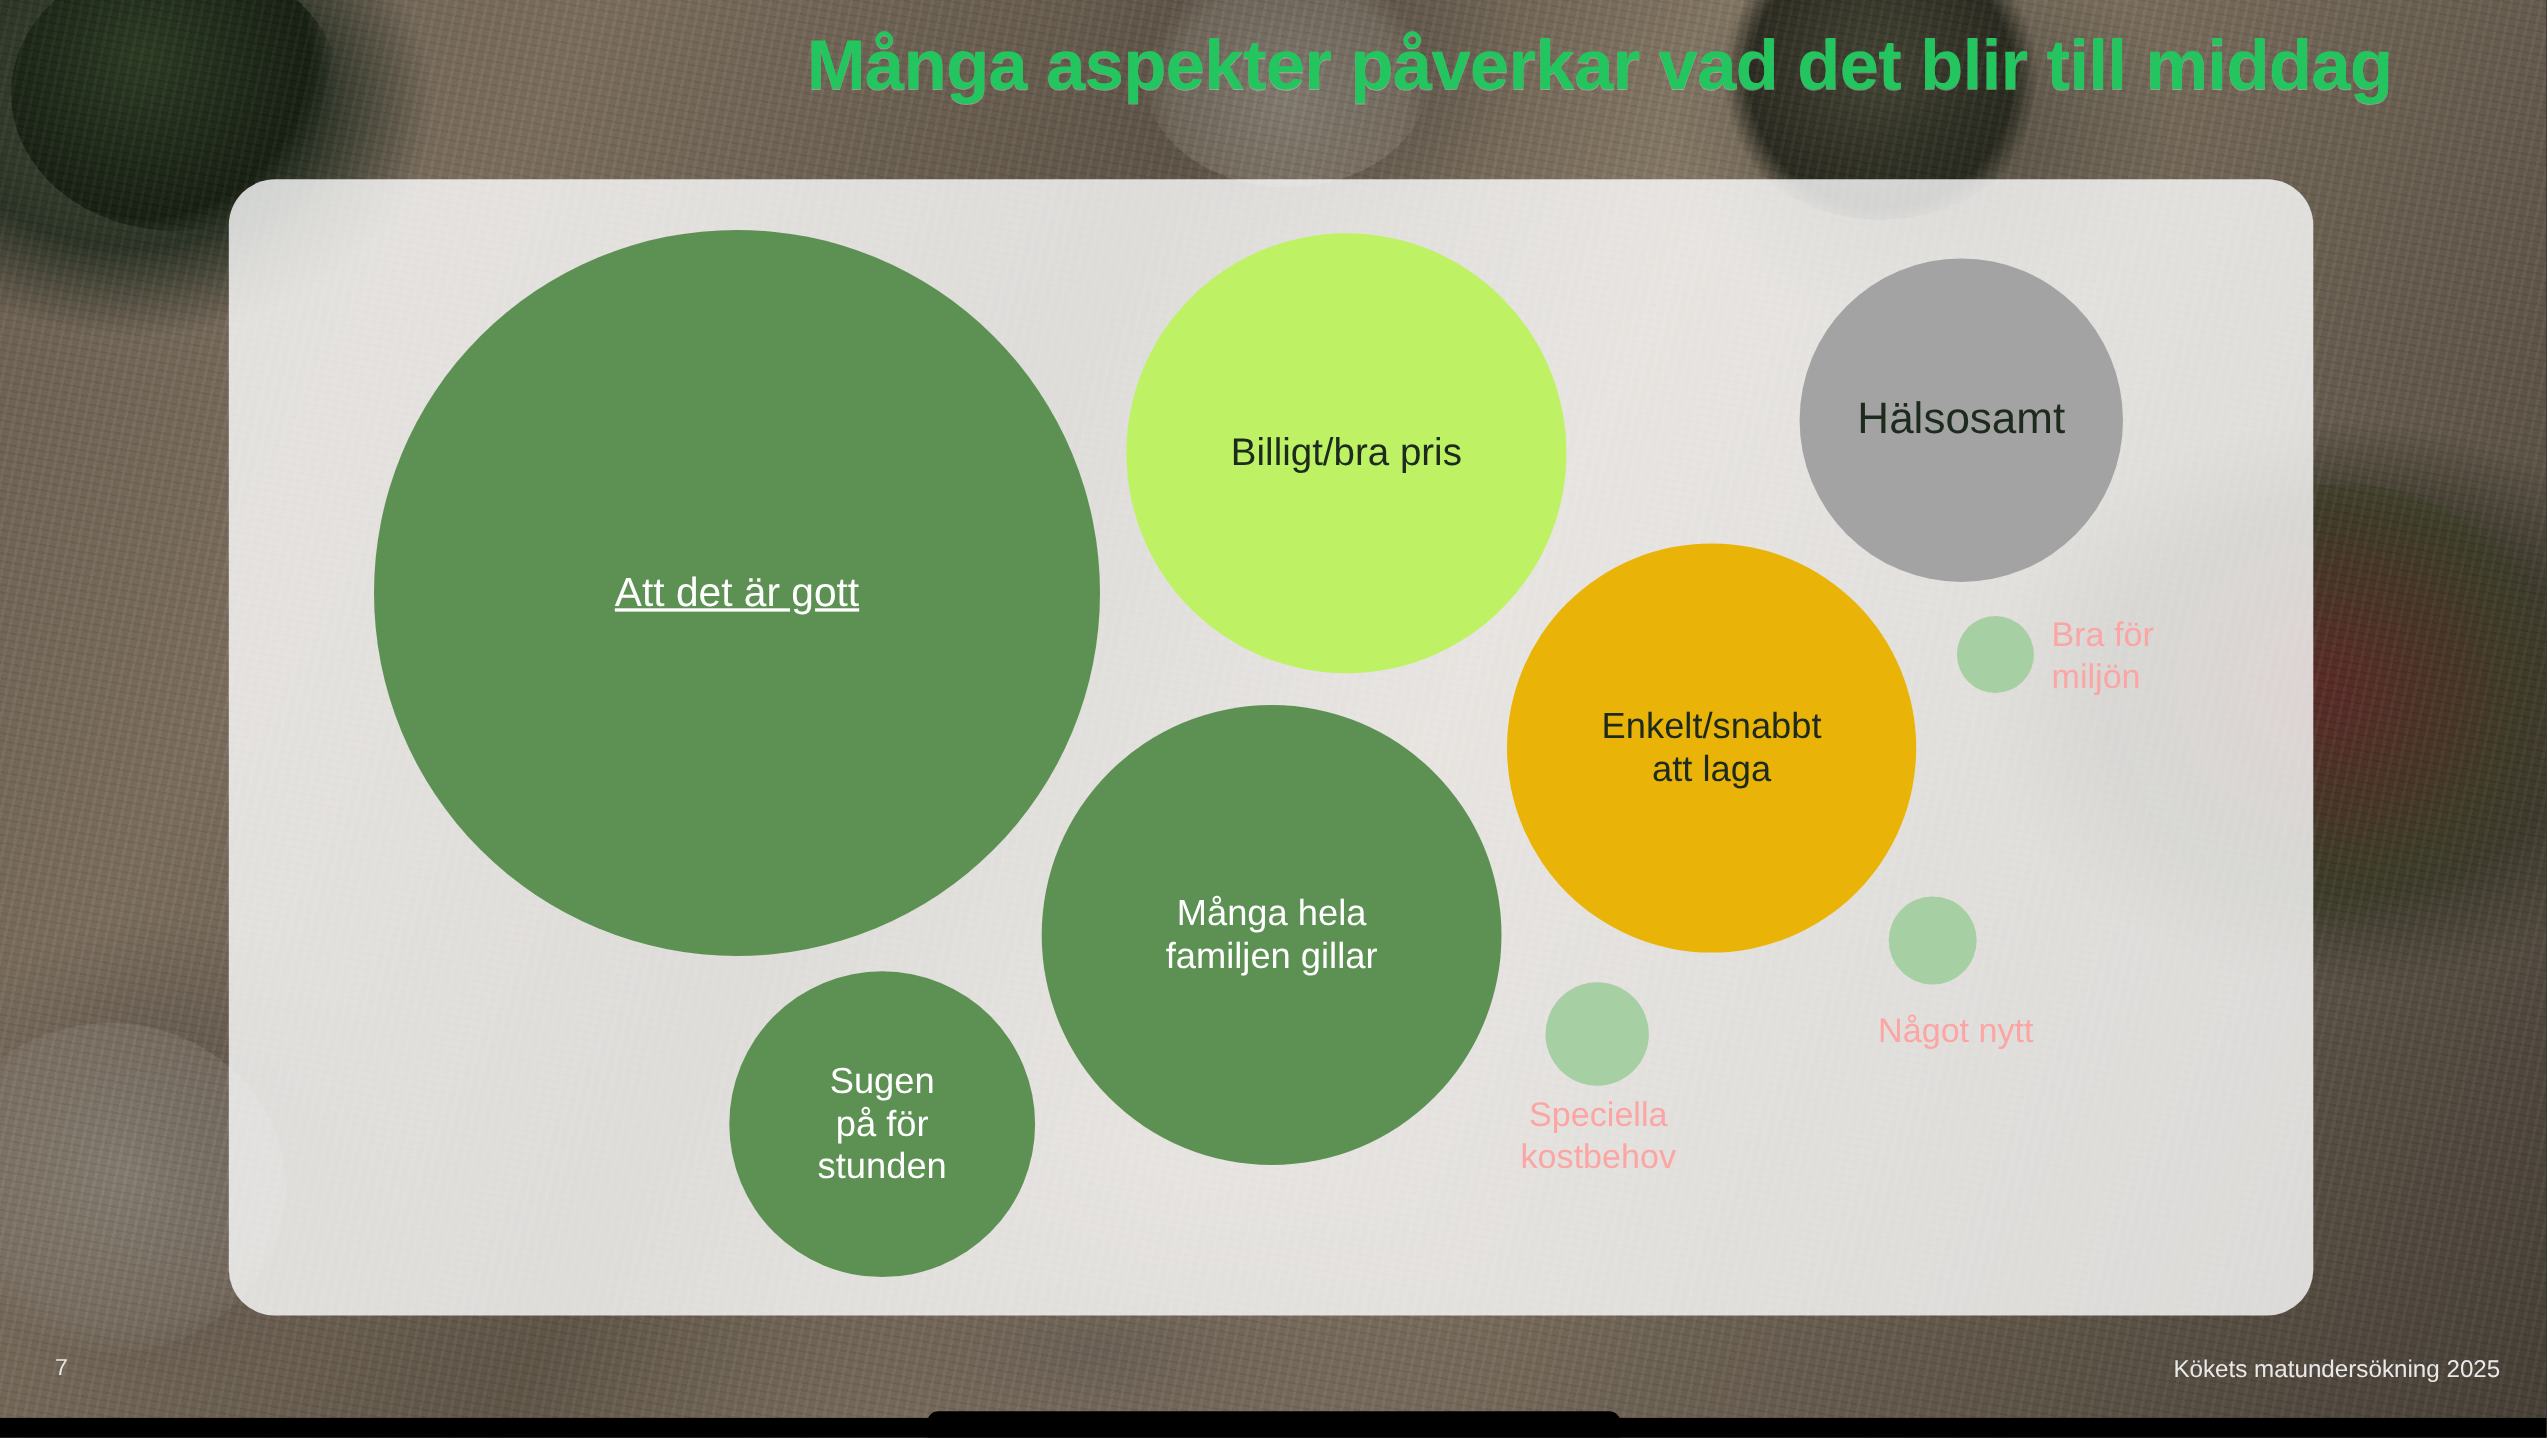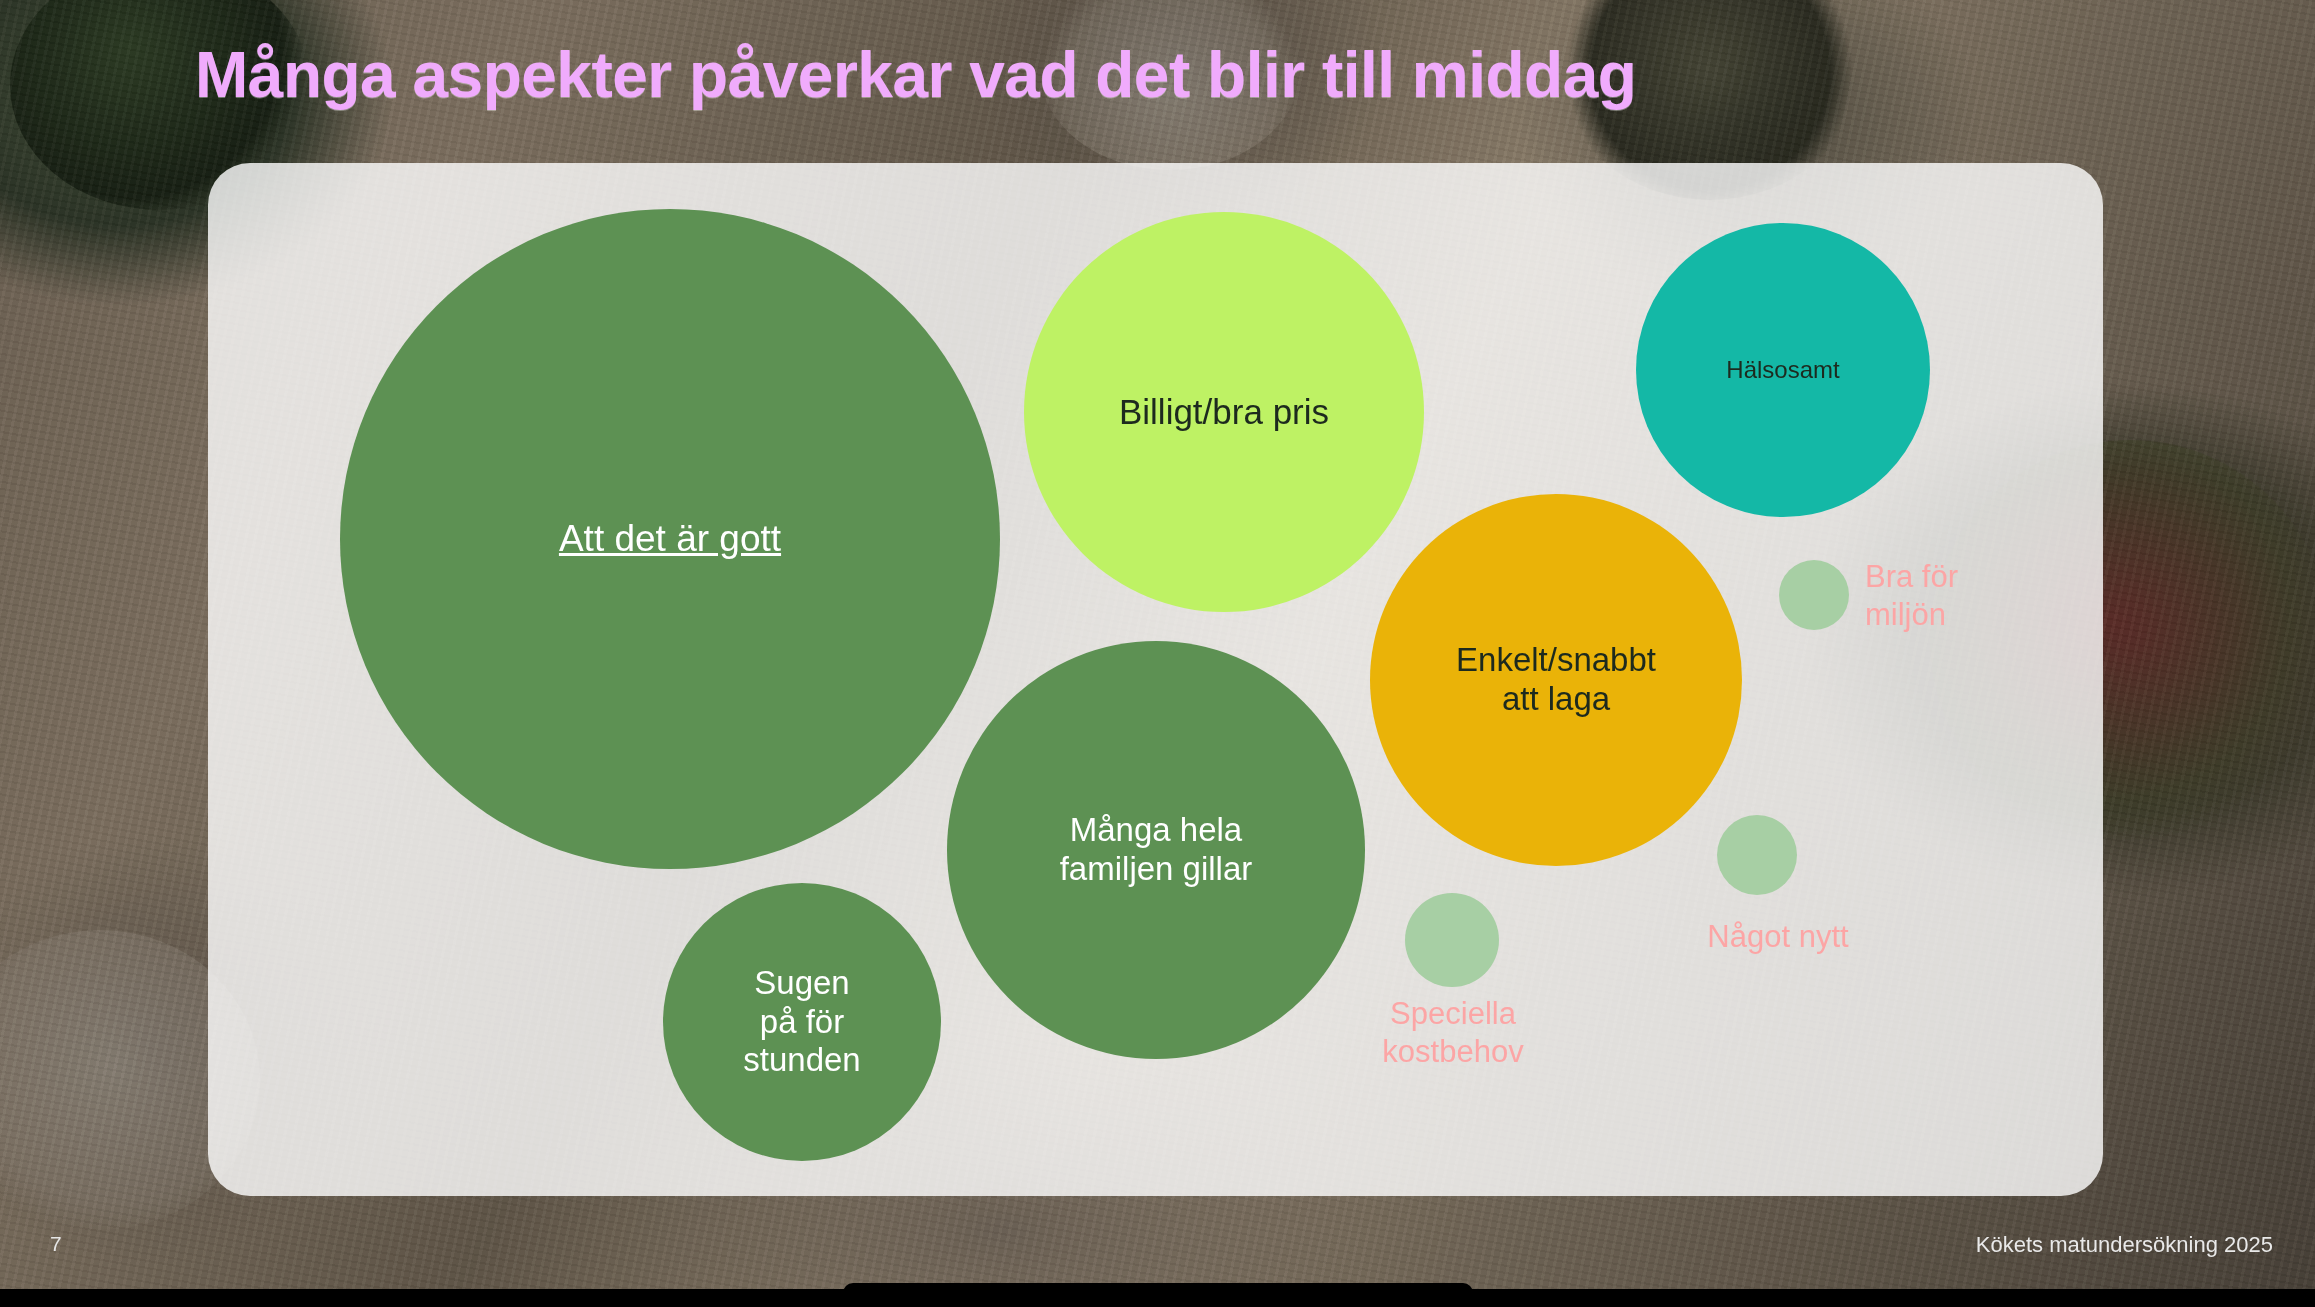--- a/index.html
+++ b/index.html
@@ -53,26 +53,26 @@
   .pp1 { left: 10px;   top: -40px;  width: 300px; height: 250px; background: radial-gradient(circle at 40% 35%, rgba(40,56,32,0.85), rgba(20,28,16,0.9) 62%, rgba(20,28,16,0) 72%); }
   .pp2 { left: 1560px; top: -60px;  width: 300px; height: 260px; background: radial-gradient(circle at 50% 50%, rgba(58,60,44,0.75), rgba(30,32,22,0.85) 60%, rgba(30,32,22,0) 72%); }
   .pp3 { left: 1930px; top: 440px;  width: 400px; height: 400px; background: radial-gradient(circle at 45% 45%, rgba(110,35,30,0.45), rgba(60,62,36,0.55) 58%, rgba(60,62,36,0) 73%); }
   .pp4 { left: -60px;  top: 930px;  width: 320px; height: 300px; background: radial-gradient(circle at 55% 45%, rgba(215,210,200,0.30), rgba(150,142,130,0.28) 58%, rgba(150,142,130,0) 72%); }
   .pp5 { left: 1040px; top: -30px;  width: 260px; height: 200px; background: radial-gradient(circle at 50% 60%, rgba(230,225,212,0.28), rgba(180,172,158,0.22) 60%, rgba(180,172,158,0) 74%); }
 
   
   .title {
     position: absolute;
     left: 195px;
-    top: 38px;
+    top: 22px;
     width: 1980px;
-    text-align: left;
+    text-align: right;
     font-size: 64px;
     font-weight: bold;
-    color: #f0abfc;
+    color: #22c55e;
     letter-spacing: -0.5px;
     text-shadow: 0 1px 0 rgba(255,255,255,0.35);
     white-space: nowrap;
   }
 
   
   .card {
     position: absolute;
     left: 208px;
     top: 163px;
@@ -159,21 +159,21 @@
   <div class="card">
 
     <div class="bubble" style="left:132px; top:46px; width:660px; height:660px; background:#5d9153; color:#ffffff; font-size:37px;text-decoration:underline;">
       <span class="bubble-label">Att det är gott</span>
     </div>
 
     <div class="bubble" style="left:816px; top:49px; width:400px; height:400px; background:#bef264; color:#1d2a1e; font-size:35px;">
       <span class="bubble-label">Billigt/bra pris</span>
     </div>
 
-    <div class="bubble" style="left:1428px; top:60px; width:294px; height:294px; background:#14b8a6; color:#1d2a1e; font-size:24px;">
+    <div class="bubble" style="left:1428px; top:72px; width:294px; height:294px; background:#a3a3a3; color:#1d2a1e; font-size:40px;">
       <span class="bubble-label">Hälsosamt</span>
     </div>
 
     <div class="bubble" style="left:1162px; top:331px; width:372px; height:372px; background:#eab308; color:#1d2a1e; font-size:33px;">
       <span class="bubble-label">Enkelt/snabbt
 att laga</span>
     </div>
 
     <div class="bubble" style="left:739px; top:478px; width:418px; height:418px; background:#5d9153; color:#ffffff; font-size:33px;">
       <span class="bubble-label">Många hela

